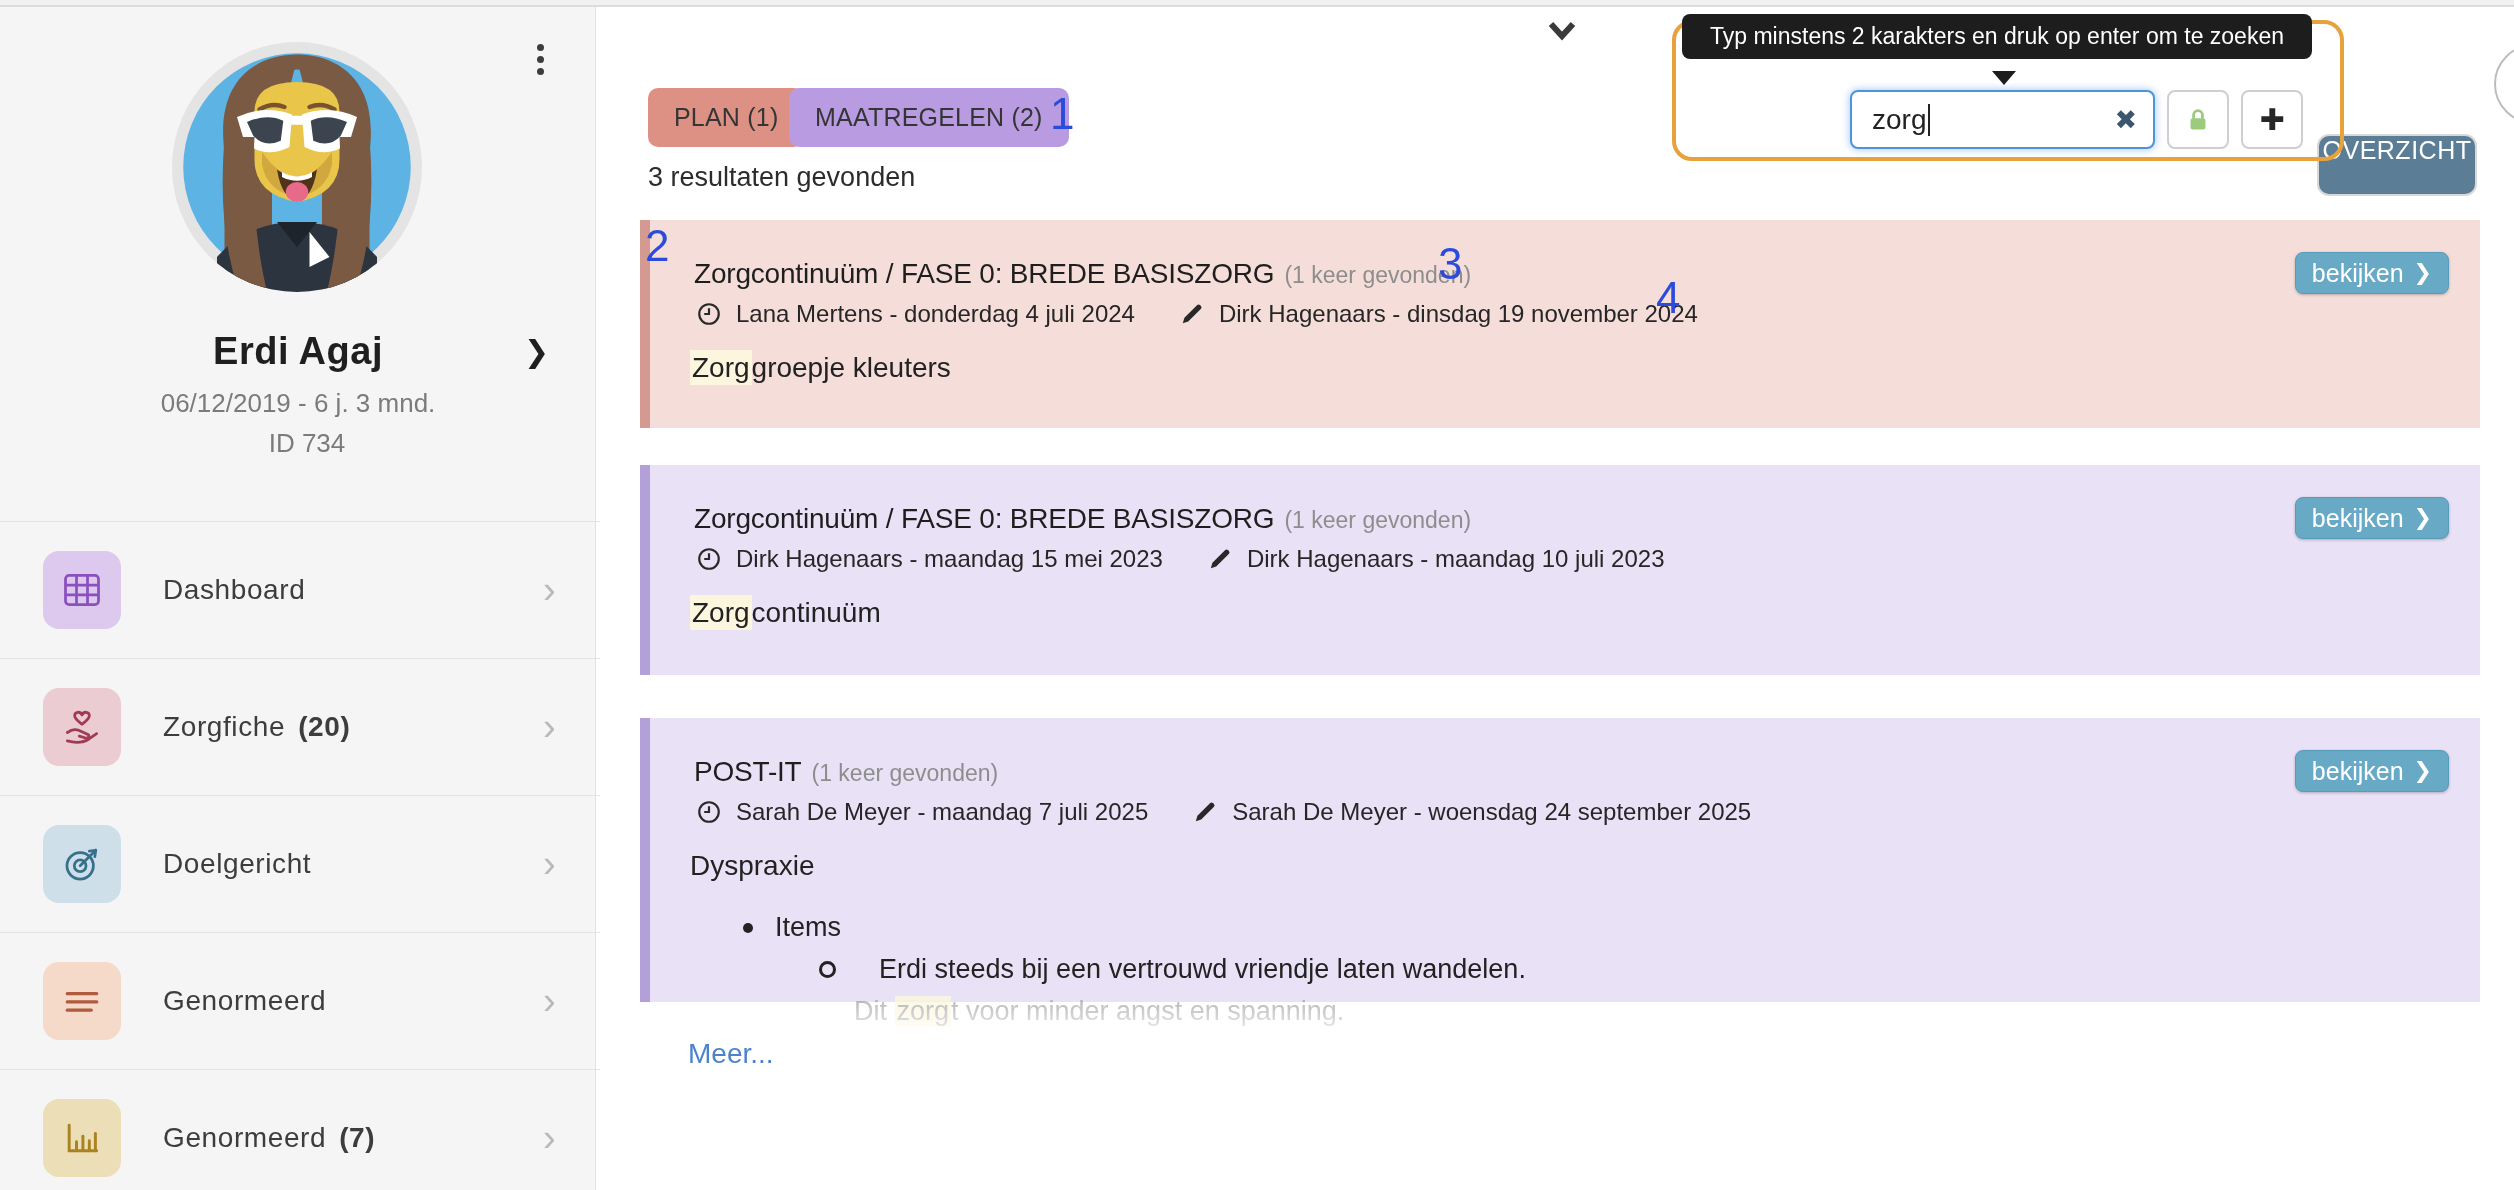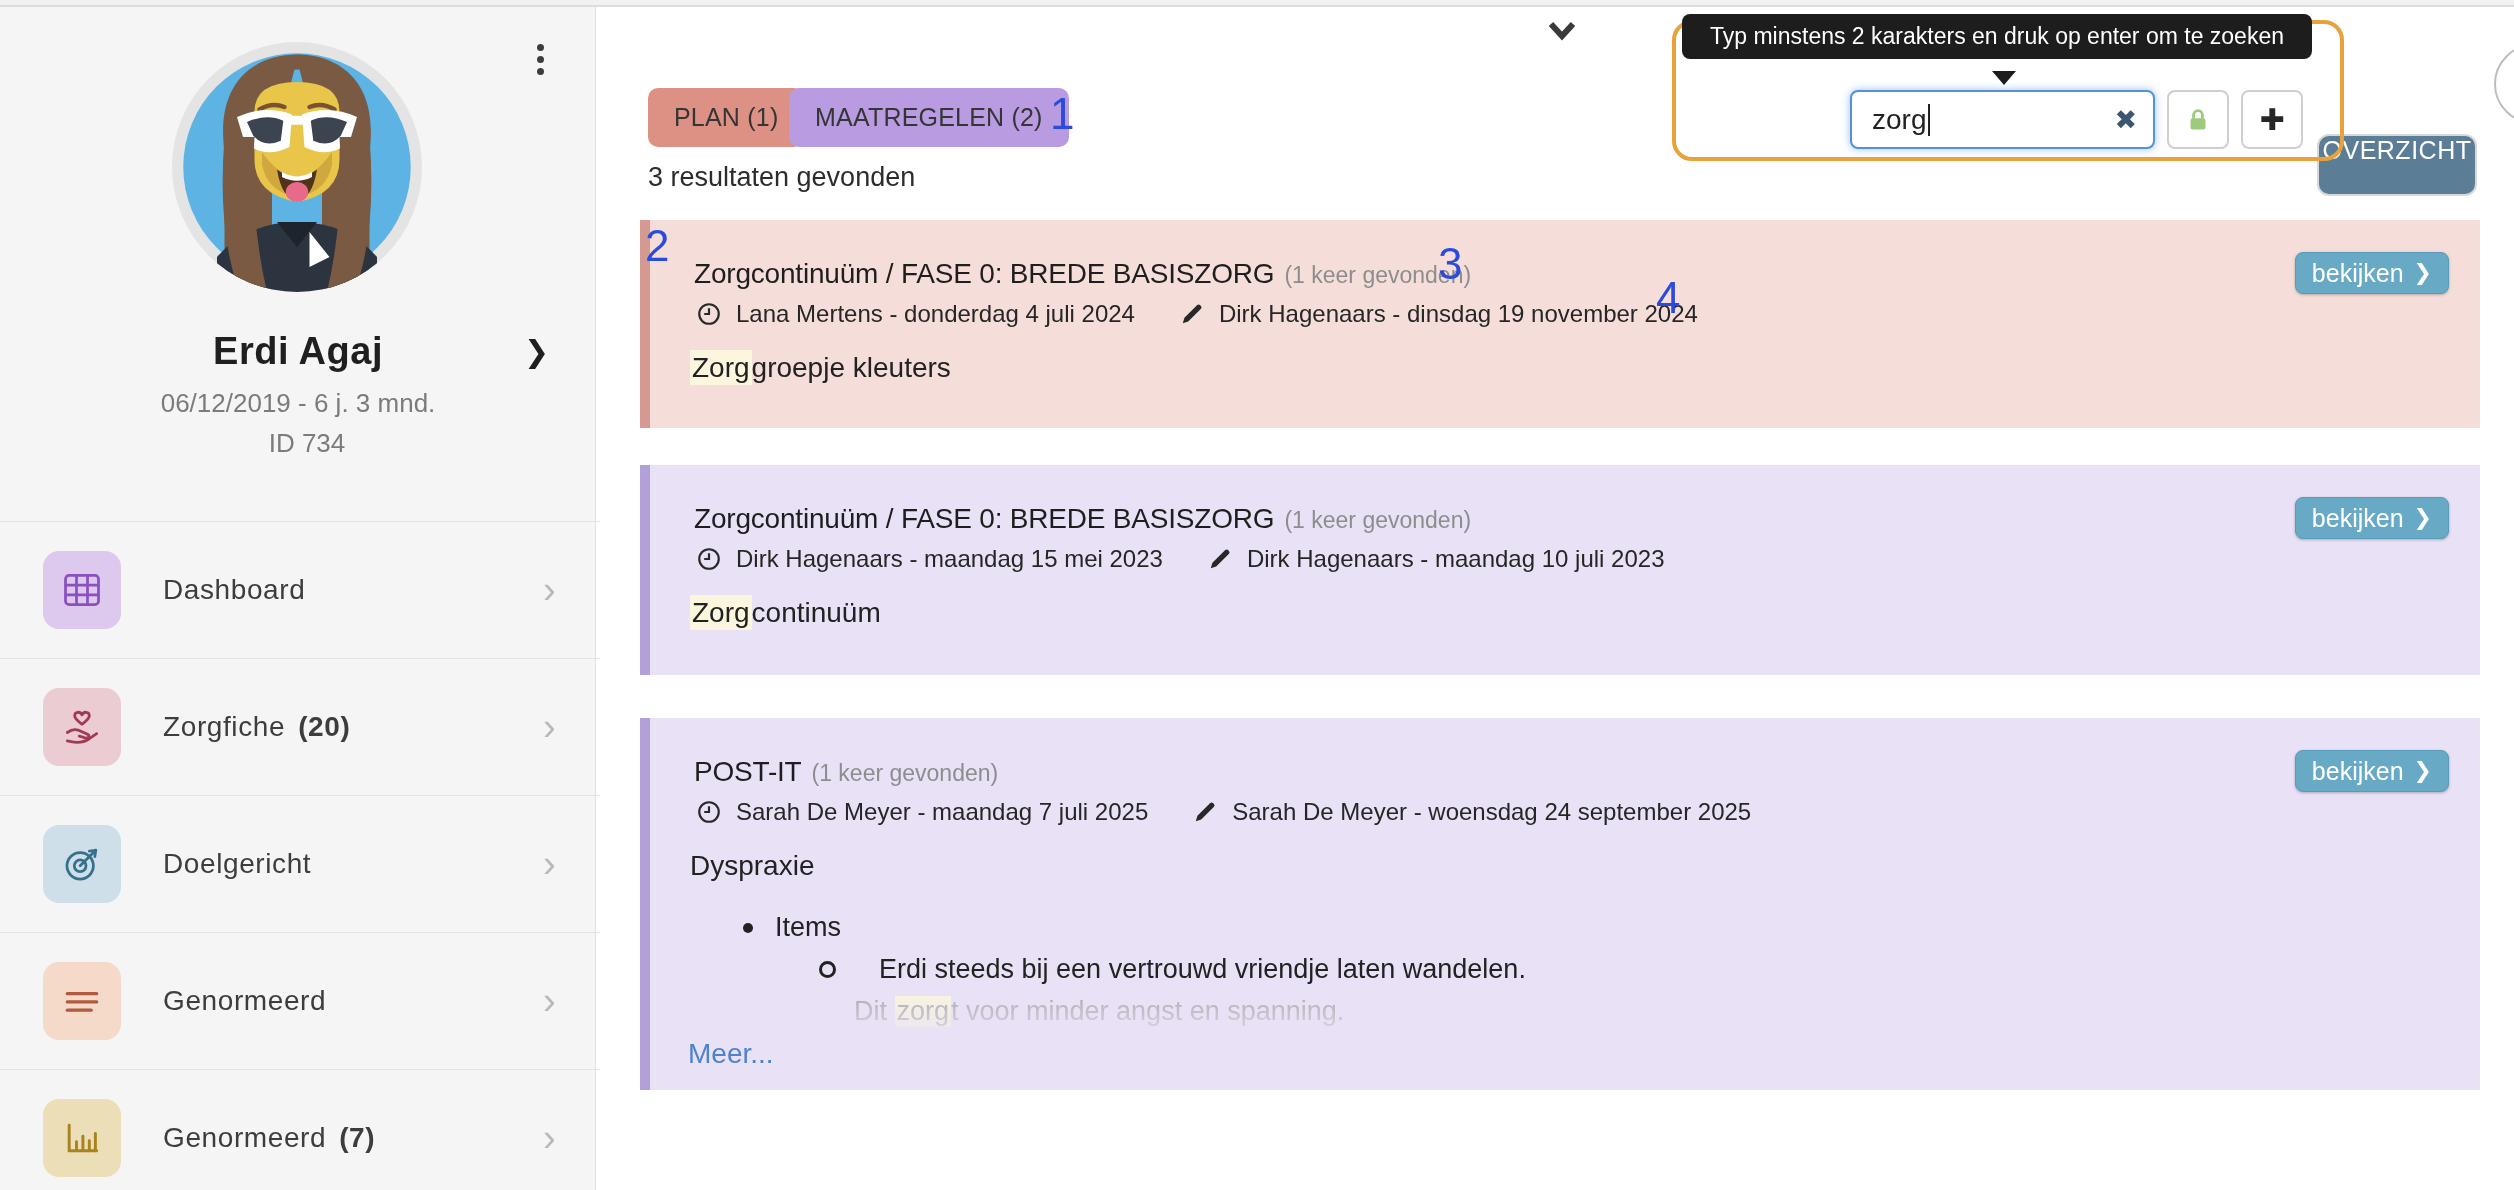--- a/index.html
+++ b/index.html
@@ -61,21 +61,21 @@
   .btn-overview{position:absolute;left:2317px;top:88px;width:160px;height:62px;background:#5b7e96;border:2px solid #d8d8d8;border-radius:12px;
     box-sizing:border-box;display:flex;align-items:flex-start;justify-content:center;color:#fff;font-size:25px;letter-spacing:0.5px;cursor:pointer;margin-top:46px;}
   .fab-partial{position:absolute;left:2494px;top:44px;width:80px;height:80px;border-radius:50%;background:#fff;border:2px solid #bdbdbd;box-sizing:border-box;}
 
   
   .card{position:absolute;left:640px;width:1840px;box-sizing:border-box;border-left:10px solid;}
   .card-pink{background:#f5ded9;border-left-color:#d49a91;}
   .card-purple{background:#e9e1f5;border-left-color:#b3a0d9;}
   .c1{top:220px;height:208px;}
   .c2{top:465px;height:210px;}
-  .c3{top:718px;height:372px;}
+  .c3{top:718px;height:284px;}
   .card-title{position:absolute;left:44px;top:38px;font-size:28px;color:#1e1e1e;white-space:nowrap;letter-spacing:-0.2px;}
   .found{font-size:23px;color:#8d8d8d;margin-left:10px;letter-spacing:0;}
   .card-meta{position:absolute;left:46px;top:80px;display:flex;align-items:center;font-size:24px;color:#262626;white-space:nowrap;}
   .meta-icon{width:26px;height:26px;margin-right:14px;flex:0 0 auto;}
   .meta-gap{width:44px;}
   .card-body{position:absolute;left:40px;top:132px;font-size:28px;color:#222;}
   .hl{background:#fbf6dd;padding:2px 2px;}
   .view-btn{position:absolute;right:31px;top:32px;height:40px;padding:0 16px;background:#68aac6;border:1px solid #569cba;border-radius:8px;
     display:flex;align-items:center;gap:10px;color:#fff;font-size:25px;cursor:pointer;box-shadow:0 1px 3px rgba(0,0,0,0.25);}
   .view-chevron{font-weight:700;font-size:22px;}

